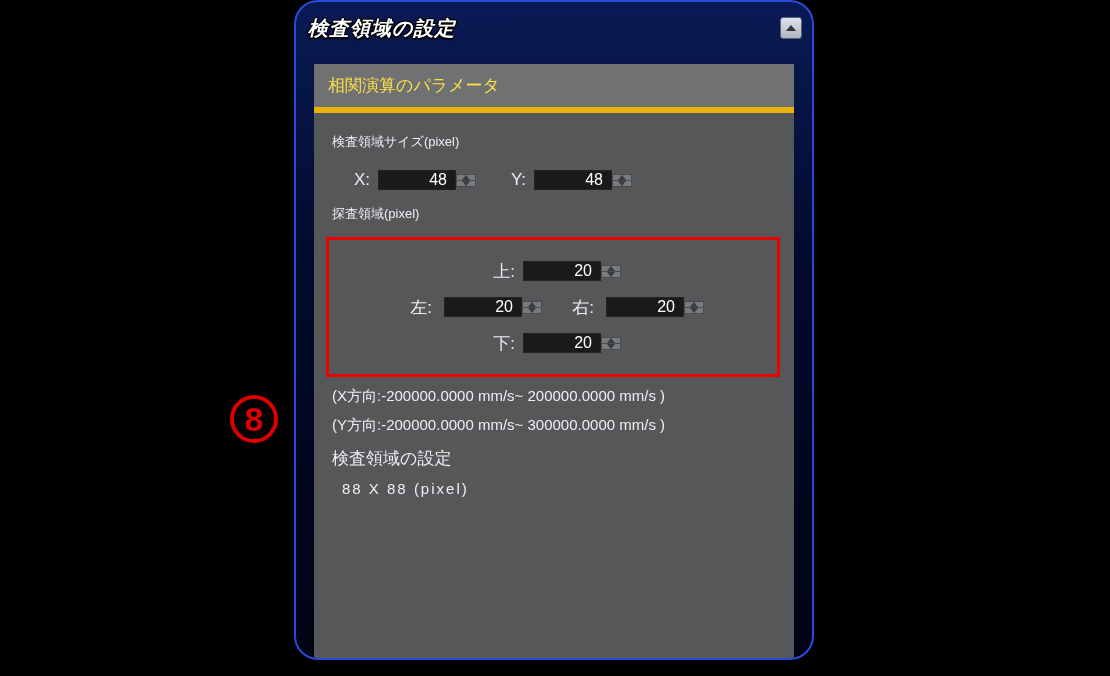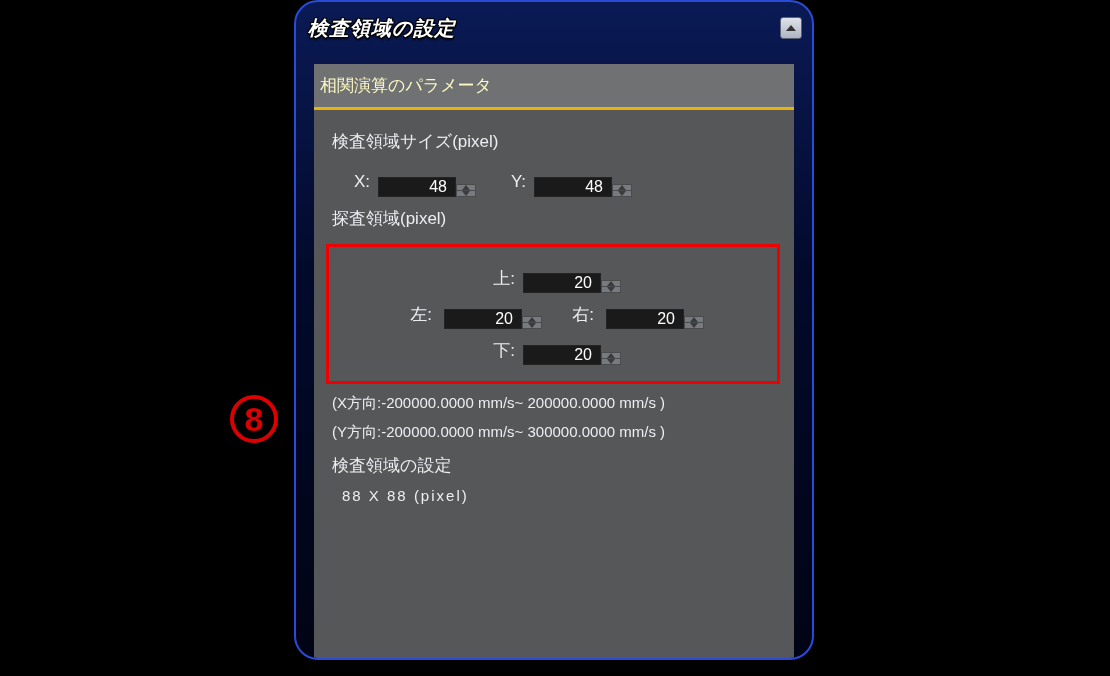--- a/index.html
+++ b/index.html
@@ -84,49 +84,49 @@
     top: 62px;
     left: 18px;
     right: 18px;
     bottom: 0;
     background: #565759;
     padding: 0;
     overflow: hidden;
   }
   .section-header {
     background: #6f7173;
-    color: #fef9c3;
+    color: #fde047;
     font-size: 17px;
-    padding: 10px 6px;
-    border-bottom: 3px solid #eab308;
+    padding: 10px 14px;
+    border-bottom: 6px solid #eab308;
   }
   .section-content {
     padding: 14px 18px 6px 18px;
     color: #eceef2;
     font-size: 16px;
   }
   .subhead {
     margin: 6px 0 14px 0;
-    font-size: 17px;
+    font-size: 13px;
   }
   .row {
     display: flex;
     align-items: center;
     margin-bottom: 10px;
     flex-wrap: wrap;
   }
   .lbl {
     width: 32px;
     text-align: right;
     margin-right: 8px;
     font-size: 17px;
   }
   .spin {
     display: flex;
-    align-items: flex-end;
+    align-items: center;
     height: 30px;
     margin-right: 18px;
   }
   .spin input {
     width: 78px;
     background: #1a1a1a;
     color: #fff;
     border: 1px solid #232323;
     text-align: right;
     padding: 0 8px;

